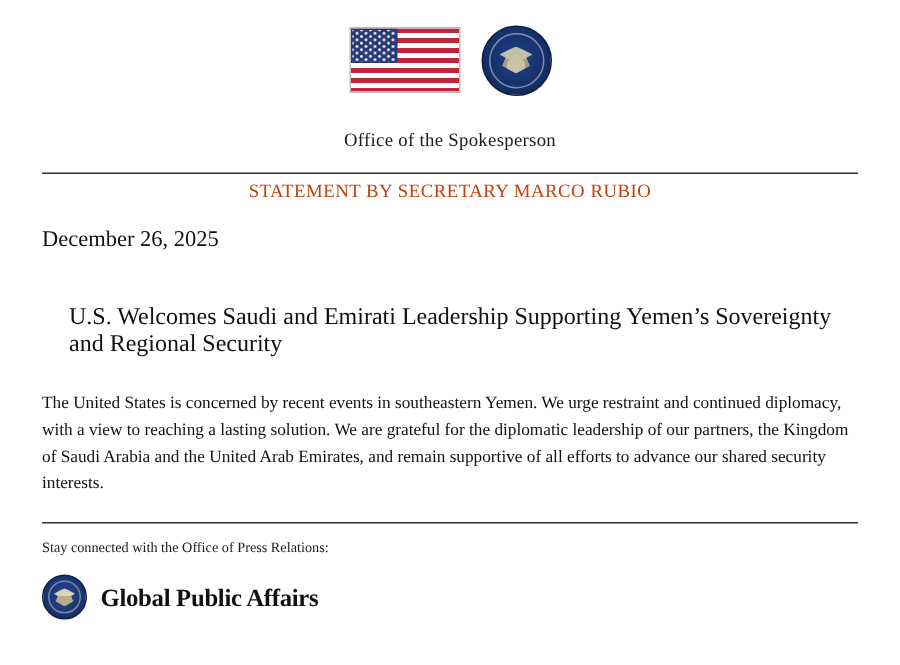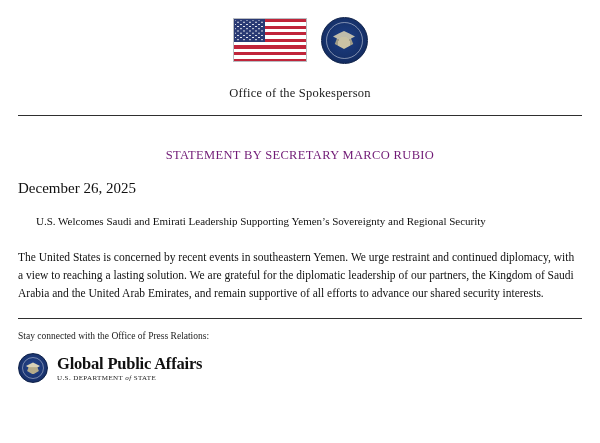--- a/index.html
+++ b/index.html
@@ -13,21 +13,21 @@
     font-family: "Liberation Serif", serif;
     color: #111111;
     overflow: hidden;
   }
   .page {
     position: relative;
     width: 600px;
     height: 443px;
     background: #ffffff;
     box-sizing: border-box;
-    padding: 0 18px;
+    padding: 0 28px;
   }
 
   
   .emblem-row {
     display: flex;
     justify-content: center;
     align-items: center;
     gap: 14px;
     padding-top: 12px;
     height: 56px;
@@ -119,31 +119,31 @@
   
   .release-line {
     font-size: 11.5px;
     margin-top: 16px;
     color: #111111;
   }
   .statement-title {
     text-align: center;
     font-size: 12.5px;
     letter-spacing: 0.35px;
-    margin-top: 32px;
-    color: #701a75;
+    margin-top: 4px;
+    color: #c2410c;
   }
   .date-line {
     font-size: 15px;
     margin-top: 17px;
     color: #111111;
   }
   .subject-line {
-    font-size: 11px;
-    margin-top: 18px;
+    font-size: 16px;
+    margin-top: 34px;
     margin-left: 18px;
     color: #111111;
   }
   .body-par {
     font-size: 11.5px;
     line-height: 1.55;
     margin-top: 22px;
     text-align: left;
     color: #111111;
   }
@@ -181,21 +181,20 @@
     border: 1px solid rgba(255,255,255,0.4);
   }
   .gpa-seal .eagle {
     width: 14px;
     height: 12px;
     background: linear-gradient(to bottom, rgba(228,219,185,0.95) 0 45%, rgba(198,184,139,0.9) 46% 100%);
     clip-path: polygon(50% 0%, 72% 12%, 100% 30%, 82% 42%, 92% 72%, 50% 100%, 8% 72%, 18% 42%, 0% 30%, 28% 12%);
   }
   .gpa-text {
     display: flex;
-    flex-direction: column;
     justify-content: center;
   }
   .gpa-title {
     font-size: 16.5px;
     font-weight: bold;
     letter-spacing: -0.2px;
     line-height: 1.05;
     color: #111111;
   }
   .gpa-sub {
@@ -242,21 +241,16 @@
   <hr class="rule bottom">
 
   <div class="footer-note">Stay connected with the Office of Press Relations:</div>
 
   <div class="gpa-row">
     <div class="gpa-seal">
       <div class="eagle"></div>
     </div>
     <div class="gpa-text">
       <div class="gpa-title">Global Public Affairs</div>
-      <div class="gpa-sub">
-        <span>U.S. DEPARTMENT</span>
-        <span class="of">of</span>
-        <span>STATE</span>
-      </div>
     </div>
   </div>
 
 </div>
 
 </body></html>

